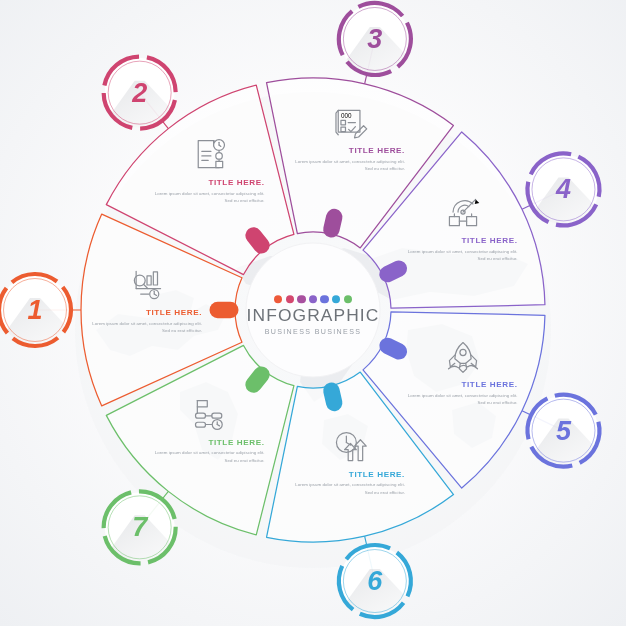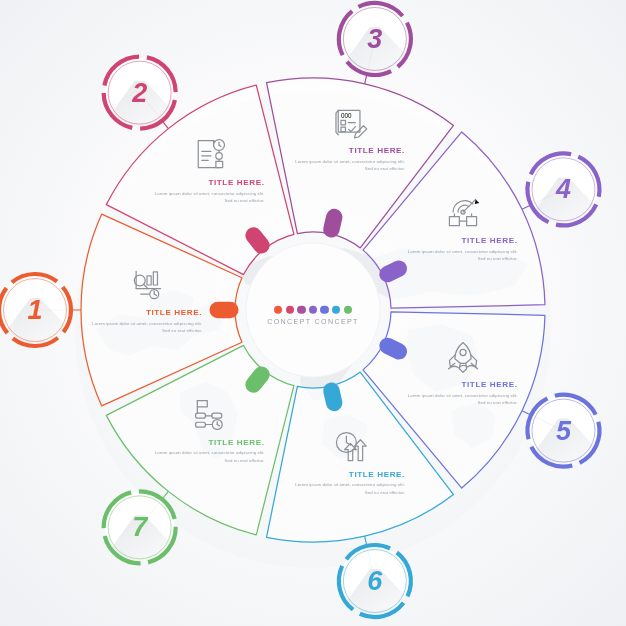--- a/index.html
+++ b/index.html
@@ -177,21 +177,22 @@
     <div class="center-inner">
       <div class="dots" id="dot-row">
           <div class="dot" style="background: rgb(238, 90, 58);"></div>
           <div class="dot" style="background: rgb(212, 72, 111);"></div>
           <div class="dot" style="background: rgb(168, 80, 159);"></div>
           <div class="dot" style="background: rgb(138, 99, 201);"></div>
           <div class="dot" style="background: rgb(107, 115, 221);"></div>
           <div class="dot" style="background: rgb(53, 168, 216);"></div>
           <div class="dot" style="background: rgb(108, 191, 106);"></div>
         </div>
-      <div class="brand-sub">CONCEPT CONCEPT</div>
+      <div class="brand">INFOGRAPHIC</div>
+      <div class="brand-sub">BUSINESS BUSINESS</div>
     </div>
   </div>
 
   <div id="labels">
       <div class="seg-label" style="width: 110px; left: 92px; top: 266px;">
         <svg width="38" height="38" viewBox="-2 -2 42 42" style="display:block;margin:0 auto 5px;" fill="none" stroke="#8c9097" stroke-width="1.35" stroke-linecap="round" stroke-linejoin="round">
           <circle cx="11" cy="14" r="6"></circle>
           <line x1="15.4" y1="18.4" x2="20" y2="23"></line>
           <line x1="7" y1="4" x2="7" y2="23"></line>
           <line x1="7" y1="23" x2="34" y2="23"></line>

